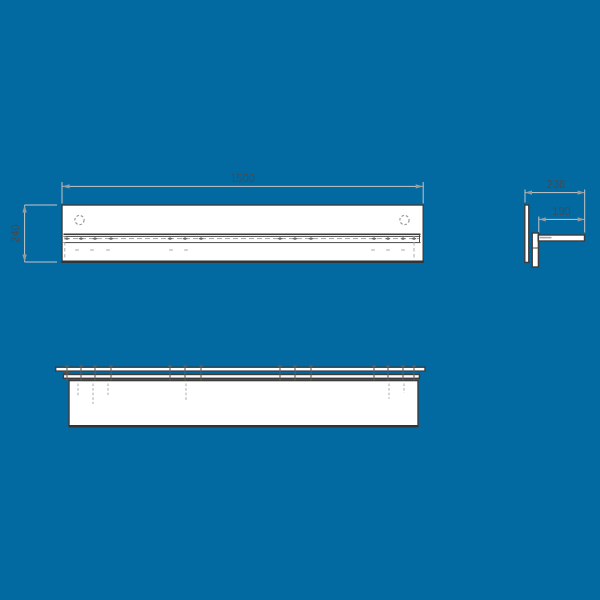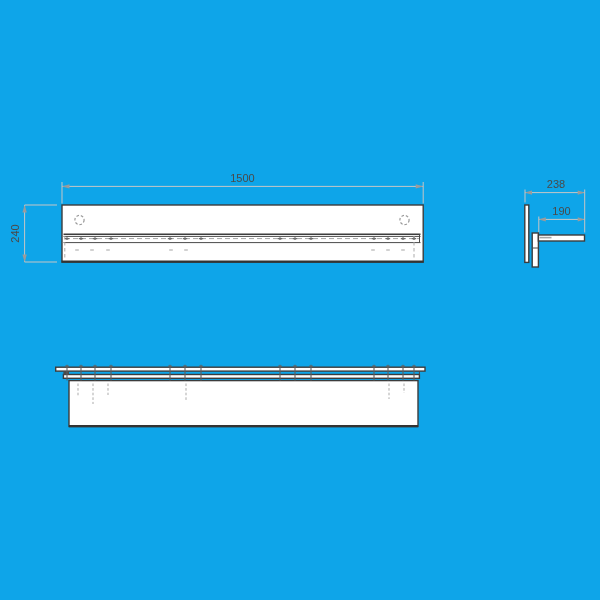--- a/index.html
+++ b/index.html
@@ -1,16 +1,16 @@
 <!DOCTYPE html>
 <html><head>
 <meta charset="utf-8">
 <style>
   html,body{margin:0;padding:0;background:#ffffff;}
-  .canvas{position:relative;width:600px;height:600px;background:#0ea5e9;overflow:hidden;
+  .canvas{position:relative;width:600px;height:600px;background:#0369a1;overflow:hidden;
           font-family:"Liberation Sans", sans-serif;}
   svg text{font-family:"Liberation Sans", sans-serif;font-size:11px;fill:#4a4a4a;}
   .edge   {stroke:#3c3c3c;stroke-width:1.4;fill:none;}
   .edge-f {stroke:#3c3c3c;stroke-width:1.4;fill:#ffffff;}
   .edge-thick{stroke:#333333;stroke-width:2.2;fill:none;}
   .edge-thin {stroke:#4a4a4a;stroke-width:1;fill:none;}
   .hidden {stroke:#a4a4a4;stroke-width:1;fill:none;stroke-dasharray:5 3;}
   .hidden-v{stroke:#ababab;stroke-width:1;fill:none;stroke-dasharray:3.5 2.5;}
   .hole   {stroke:#9a9a9a;stroke-width:1.2;fill:none;stroke-dasharray:2.6 1.9;}
   .dim    {stroke:#c6c6c6;stroke-width:1;fill:none;}

